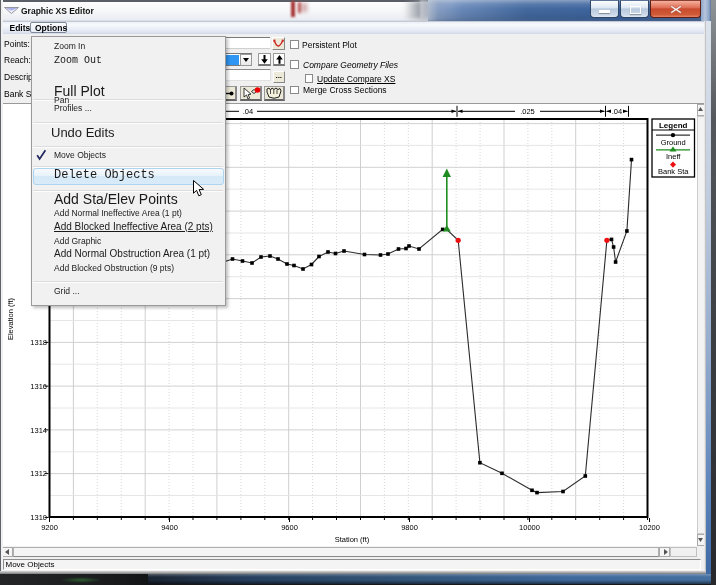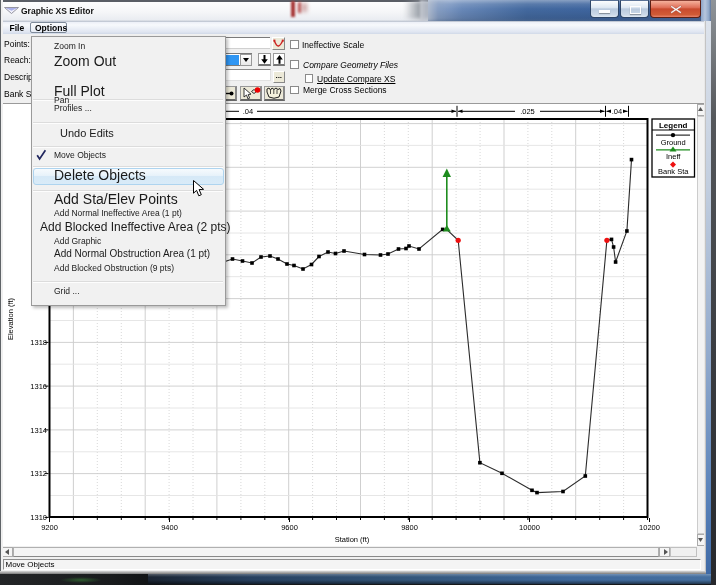--- a/index.html
+++ b/index.html
@@ -31,21 +31,21 @@
     <path d="M1.6 0.6 L6 3.5 L10.4 0.6 L11.5 1.9 L7.6 4.5 L11.5 7.1 L10.4 8.4 L6 5.5 L1.6 8.4 L0.5 7.1 L4.4 4.5 L0.5 1.9 Z" fill="#fcfcfc" stroke="#8a3425" stroke-width=".4"></path>
   </svg>
 
 <svg class="abs" style="left:4px;top:7px;" width="15" height="7" viewBox="0 0 15 7">
   <path d="M0.5 0.5 L14.5 0.5 L7.5 6.5 Z" fill="#f0f0fa" stroke="#8a8a96" stroke-width="0.9"></path>
   <path d="M1.6 1.1 L13.4 1.1 L7.5 3.8 Z" fill="#aab0ea"></path>
 </svg>
 <div class="abs" style="left:21px;top:5.5px;font-size:8.5px;font-weight:bold;color:#111;letter-spacing:0;">Graphic XS Editor</div>
 
 <div class="abs" style="left:0;top:21px;width:706px;height:12.5px;background:linear-gradient(to bottom,#aeb6c4 0,#eef1f8 1.5px,#f7f9fc 4px,#dfe5f1 11px,#d4dcea 12.5px);"></div>
-<div class="abs" style="left:9.5px;top:22.5px;font-size:8.5px;font-weight:bold;color:#000;">File</div>
+<div class="abs" style="left:9.5px;top:22.5px;font-size:8.5px;font-weight:bold;color:#000;">Edits</div>
 <div class="abs" style="left:29.5px;top:21.5px;width:37px;height:11.5px;border:1px solid #7e8a9a;border-radius:2px;background:linear-gradient(to bottom,#fafbfd,#e7ecf5);box-sizing:border-box;"></div>
 <div class="abs" style="left:35px;top:22.5px;font-size:8.5px;font-weight:bold;color:#000;">Options</div>
 
 <div class="abs" style="left:2px;top:33.5px;width:702px;height:70px;background:#f0f0f0;"></div>
 <div class="abs" style="left:0;top:102.5px;width:704px;height:1.5px;background:#9a9a9a;"></div>
 <div class="abs t8" style="left:4px;top:38.5px;">Points:</div>
 <div class="abs t8" style="left:4px;top:55px;">Reach:</div>
 <div class="abs t8" style="left:4px;top:72px;">Description</div>
 <div class="abs t8" style="left:4px;top:88.5px;">Bank Sta:</div>
 
@@ -86,21 +86,21 @@
   <path d="M10.5 4.5 L13 2.5 L15.5 4.5 L13 6.5 Z" fill="none" stroke="#333" stroke-width="1"></path>
   <circle cx="16.5" cy="3" r="2.8" fill="#ee0000"></circle>
 </svg>
 <div class="abs" style="left:263.5px;top:86px;width:21.5px;height:14.5px;background:#ece9d8;border:1px solid #999;border-bottom:2px solid #666;border-right:2px solid #888;box-sizing:border-box;"></div>
 <svg class="abs" style="left:265px;top:87px;" width="18" height="12" viewBox="0 0 18 12">
   <path d="M2 2 L4 1 L5.5 3 L7 1 L9 2.5 L11 1 L13 2.5 L15 1.5 L16 4 L14 10 Q9 12.5 4 10 L2 5 Z" fill="#f4f1dd" stroke="#222" stroke-width="1"></path>
   <path d="M5.5 3 L5.5 7 M8.8 2.5 L8.8 7 M12 2.5 L12 7" stroke="#222" stroke-width=".8" fill="none"></path>
 </svg>
 
 <div class="abs" style="left:290px;top:40px;width:8.5px;height:8.5px;background:#fff;border:1px solid #8a8a8a;box-sizing:border-box;"></div>
-<div class="abs t8" style="left:302px;top:39.5px;">Ineffective Scale</div>
+<div class="abs t8" style="left:302px;top:39.5px;">Persistent Plot</div>
 <div class="abs" style="left:290px;top:60px;width:8.5px;height:8.5px;background:#fff;border:1px solid #8a8a8a;box-sizing:border-box;"></div>
 <div class="abs t8" style="left:303px;top:59.5px;font-style:italic;">Compare Geometry Files</div>
 <div class="abs" style="left:304.5px;top:74px;width:8.5px;height:8.5px;background:#fff;border:1px solid #8a8a8a;box-sizing:border-box;"></div>
 <div class="abs t8" style="left:317px;top:73.5px;text-decoration:underline;">Update Compare XS</div>
 <div class="abs" style="left:290px;top:85.5px;width:8.5px;height:8.5px;background:#fff;border:1px solid #8a8a8a;box-sizing:border-box;"></div>
 <div class="abs t8" style="left:303px;top:85px;">Merge Cross Sections</div>
 
 <div class="abs" style="left:2px;top:104px;width:694.5px;height:442px;background:#fff;"></div>
 
 <svg class="abs" style="left:0;top:0;" width="716" height="585" viewBox="0 0 716 585">
@@ -326,30 +326,30 @@
 
 <div class="abs" style="left:30.5px;top:35.5px;width:195.5px;height:270px;background:#f1f1f1;border:1px solid #9a9a9a;box-sizing:border-box;box-shadow:2px 2px 3px rgba(0,0,0,.25);z-index:10;"></div>
 <div class="abs" style="left:32.5px;top:167.5px;width:191px;height:17px;border:1px solid #aed4ef;border-radius:3px;background:linear-gradient(to bottom,#f6fafd,#e7f2fa 45%,#d6e9f7 50%,#d9ebf8 100%);box-sizing:border-box;z-index:11;"></div>
 <div class="abs" style="left:33px;top:99px;width:190px;height:1px;background:#dcdcdc;border-bottom:1px solid #fdfdfd;z-index:11;"></div>
 <div class="abs" style="left:33px;top:121.5px;width:190px;height:1px;background:#dcdcdc;border-bottom:1px solid #fdfdfd;z-index:11;"></div>
 <div class="abs" style="left:33px;top:145.5px;width:190px;height:1px;background:#dcdcdc;border-bottom:1px solid #fdfdfd;z-index:11;"></div>
 <div class="abs" style="left:33px;top:165.5px;width:190px;height:1px;background:#dcdcdc;border-bottom:1px solid #fdfdfd;z-index:11;"></div>
 <div class="abs" style="left:33px;top:189.5px;width:190px;height:1px;background:#dcdcdc;border-bottom:1px solid #fdfdfd;z-index:11;"></div>
 <div class="abs" style="left:33px;top:280.5px;width:190px;height:1px;background:#dcdcdc;border-bottom:1px solid #fdfdfd;z-index:11;"></div>
 <div class="abs" style="left:54px;top:39px;height:14.5px;line-height:14.5px;font-size:8.5px;color:#1a1a1a;z-index:12;">Zoom In</div>
-<div class="abs" style="left:54px;top:53.5px;height:14.5px;line-height:14.5px;font-size:14px;color:#1a1a1a;z-index:12;">Zoom Out</div>
+<div class="abs" style="left:54px;top:53.5px;height:14.5px;line-height:14.5px;font-size:10px;color:#1a1a1a;z-index:12;font-family:Liberation Mono, monospace;">Zoom Out</div>
 <div class="abs" style="left:54px;top:84px;height:14.5px;line-height:14.5px;font-size:14px;color:#1a1a1a;z-index:12;">Full Plot</div>
 <div class="abs" style="left:54px;top:85px;height:14.5px;line-height:14.5px;font-size:8.5px;color:#1a1a1a;z-index:12;margin-top:8px;">Pan</div>
 <div class="abs" style="left:54px;top:101.3px;height:14.5px;line-height:14.5px;font-size:8.5px;color:#1a1a1a;z-index:12;">Profiles ...</div>
-<div class="abs" style="left:60px;top:126px;height:14.5px;line-height:14.5px;font-size:11px;color:#1a1a1a;z-index:12;">Undo Edits</div>
+<div class="abs" style="left:51px;top:126px;height:14.5px;line-height:14.5px;font-size:13px;color:#1a1a1a;z-index:12;">Undo Edits</div>
 <div class="abs" style="left:54px;top:148.3px;height:14.5px;line-height:14.5px;font-size:8.5px;color:#1a1a1a;z-index:12;">Move Objects</div>
-<div class="abs" style="left:54px;top:168px;height:14.5px;line-height:14.5px;font-size:14px;color:#1a1a1a;z-index:12;">Delete Objects</div>
+<div class="abs" style="left:54px;top:168px;height:14.5px;line-height:14.5px;font-size:12px;color:#1a1a1a;z-index:12;font-family:Liberation Mono, monospace;">Delete Objects</div>
 <div class="abs" style="left:54px;top:192px;height:14.5px;line-height:14.5px;font-size:14px;color:#1a1a1a;z-index:12;">Add Sta/Elev Points</div>
 <div class="abs" style="left:54px;top:206px;height:14.5px;line-height:14.5px;font-size:8.5px;color:#1a1a1a;z-index:12;">Add Normal Ineffective Area (1 pt)</div>
-<div class="abs" style="left:40px;top:219.8px;height:14.5px;line-height:14.5px;font-size:12px;color:#1a1a1a;z-index:12;">Add Blocked Ineffective Area (2 pts)</div>
+<div class="abs" style="left:54px;top:219.8px;height:14.5px;line-height:14.5px;font-size:10px;color:#1a1a1a;z-index:12;text-decoration:underline;">Add Blocked Ineffective Area (2 pts)</div>
 <div class="abs" style="left:54px;top:233.6px;height:14.5px;line-height:14.5px;font-size:8.5px;color:#1a1a1a;z-index:12;">Add Graphic</div>
 <div class="abs" style="left:54px;top:247.4px;height:14.5px;line-height:14.5px;font-size:10px;color:#1a1a1a;z-index:12;">Add Normal Obstruction Area (1 pt)</div>
 <div class="abs" style="left:54px;top:261.2px;height:14.5px;line-height:14.5px;font-size:8.5px;color:#1a1a1a;z-index:12;">Add Blocked Obstruction (9 pts)</div>
 <div class="abs" style="left:54px;top:284px;height:14.5px;line-height:14.5px;font-size:8.5px;color:#1a1a1a;z-index:12;">Grid ...</div>
 <svg class="abs" style="left:36px;top:149px;z-index:12;" width="11" height="12" viewBox="0 0 11 12">
     <path d="M1.2 6.2 L3.6 10 L9.4 1.2" fill="none" stroke="#20265e" stroke-width="1.7"></path>
   </svg>
 <svg class="abs" style="left:193px;top:179.5px;z-index:30;" width="12" height="17" viewBox="0 0 12 17">
 <path d="M0.5 0.5 L0.5 13.2 L3.6 10.4 L5.8 15.8 L8.3 14.7 L6.1 9.6 L10.6 9.3 Z" fill="#fff" stroke="#000" stroke-width="1"></path>
 </svg>

